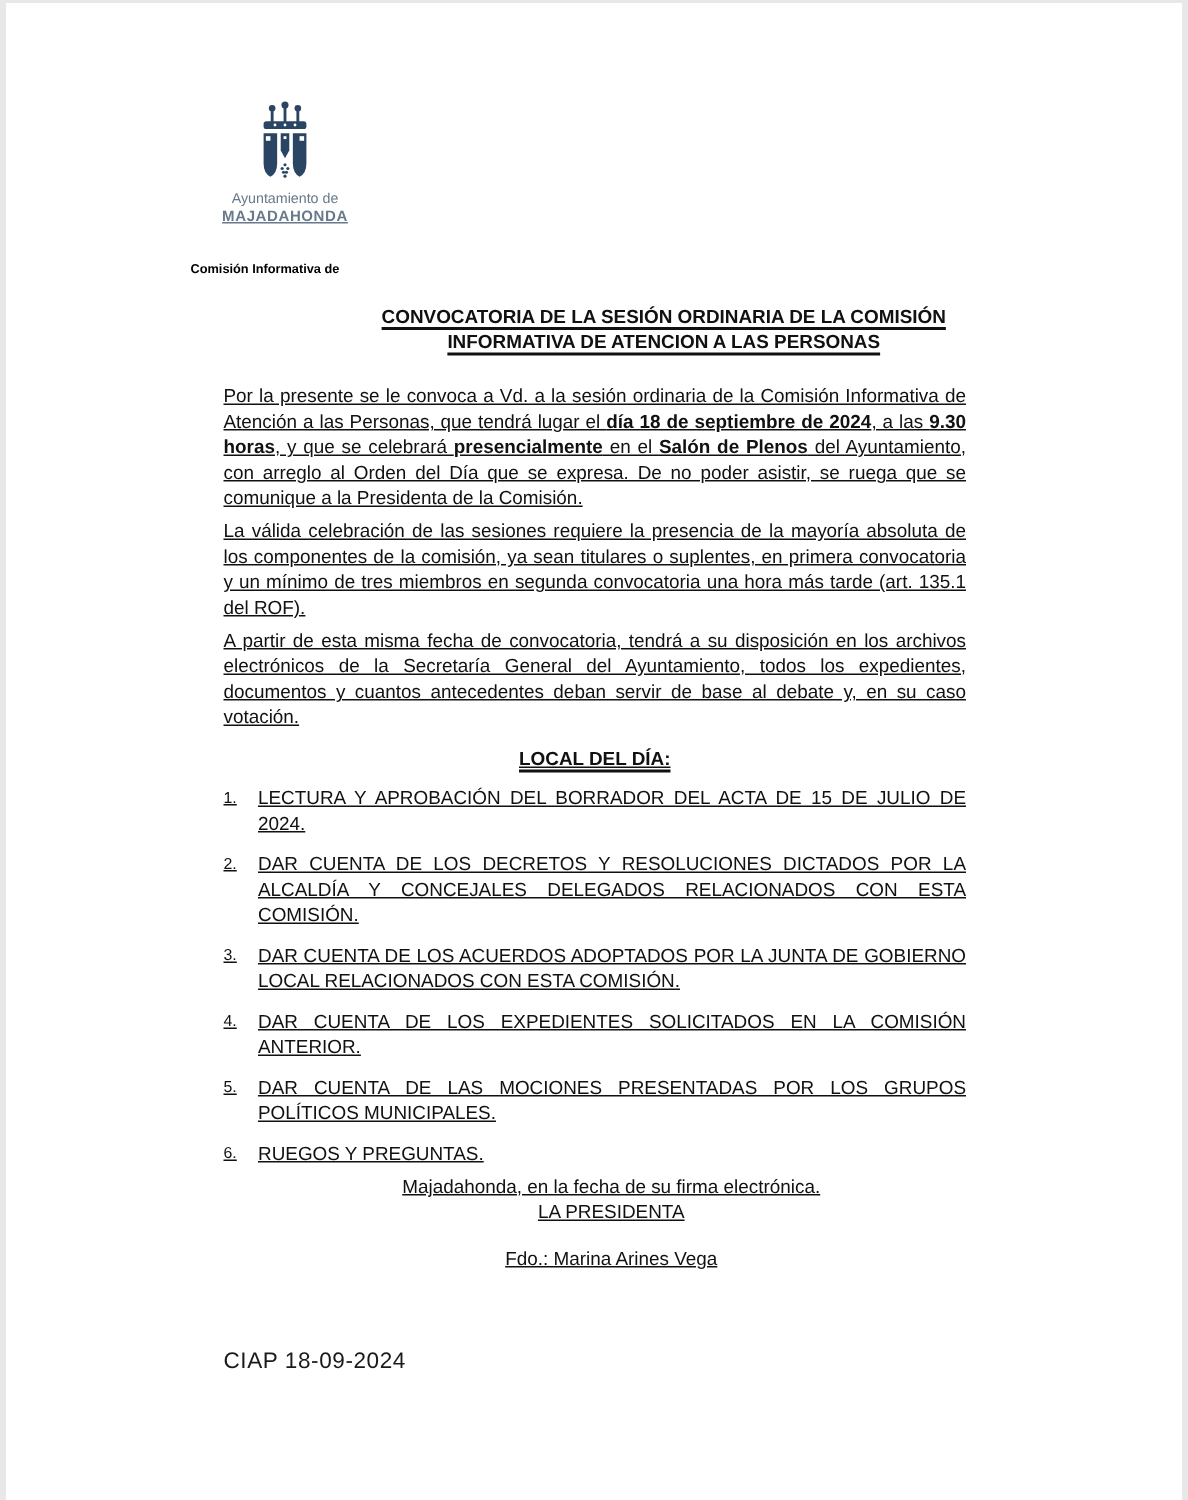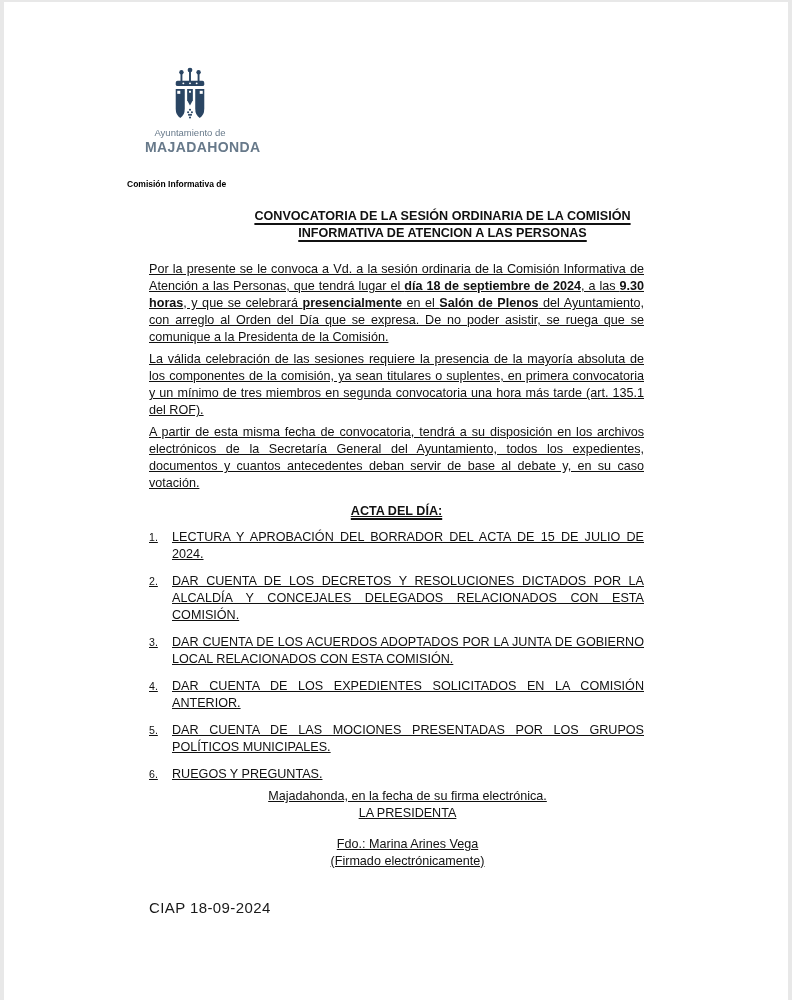--- a/index.html
+++ b/index.html
@@ -10,21 +10,21 @@
     margin:2px auto;
     background:#ffffff;
     font-family:"Liberation Sans", sans-serif;
     color:#111111;
     overflow:hidden;
   }
   
   .logo-block{margin:65px 0 0 141px;width:90px;text-align:center;}
   .crest{display:block;margin:0 auto;width:42px;height:59px;}
   .logo-line1{font-size:9.5px;color:#67798a;margin-top:1px;font-weight:500;}
-  .logo-line2{font-size:14px;color:#67798a;letter-spacing:0.4px;font-weight:600;margin-top:1px;}
+  .logo-line2{font-size:10px;color:#67798a;letter-spacing:0.4px;font-weight:600;margin-top:1px;text-decoration:underline;}
   .dept{margin:24px 0 0 123px;font-size:8.5px;font-weight:bold;line-height:11px;color:#000;}
   .dept-l2{padding-left:3px;}
   
   .title{
     margin:18px 0 0 229px;width:419px;
     text-align:center;font-weight:bold;font-size:12.6px;line-height:16.5px;
   }
   .title span{
     display:block;white-space:nowrap;
     text-decoration:underline;text-decoration-thickness:1.6px;text-underline-offset:2.5px;
@@ -101,21 +101,21 @@
 
   <div class="content">
 
     <p class="para"><span>Por la presente se le convoca a Vd. a la sesión ordinaria de la Comisión Informativa de Atención a las Personas, que tendrá lugar el </span><b>día 18 de septiembre de 2024</b><span>, a las </span><b>9.30 horas</b><span>, y que se celebrará </span><b>presencialmente</b><span> en el </span><b>Salón de Plenos</b><span> del Ayuntamiento, con arreglo al Orden del Día que se expresa. De no poder asistir, se ruega que se comunique a la Presidenta de la Comisión.</span></p>
 
     <p class="para">La válida celebración de las sesiones requiere la presencia de la mayoría absoluta de los componentes de la comisión, ya sean titulares o suplentes, en primera convocatoria y un mínimo de tres miembros en segunda convocatoria una hora más tarde (art. 135.1 del ROF).</p>
 
     <p class="para">A partir de esta misma fecha de convocatoria, tendrá a su disposición en los archivos electrónicos de la Secretaría General del Ayuntamiento, todos los expedientes, documentos y cuantos antecedentes deban servir de base al debate y, en su caso votación.</p>
 
 
-    <h2 class="orden-heading" style="font-size:12.6px;margin-top:12px;margin-bottom:11px;"><span>ACTA DEL DÍA:</span></h2>
+    <h2 class="orden-heading" style="font-size:12.6px;margin-top:12px;margin-bottom:11px;"><span>LOCAL DEL DÍA:</span></h2>
 
     <ol class="orden-list">
       <li class="orden-item">
         <span class="num">1.</span>
         <span class="itxt">LECTURA Y APROBACIÓN DEL BORRADOR DEL ACTA DE 15 DE JULIO DE 2024.</span>
       </li>
       <li class="orden-item">
         <span class="num">2.</span>
         <span class="itxt">DAR CUENTA DE LOS DECRETOS Y RESOLUCIONES DICTADOS POR LA ALCALDÍA Y CONCEJALES DELEGADOS RELACIONADOS CON ESTA COMISIÓN.</span>
       </li>
@@ -134,20 +134,19 @@
       <li class="orden-item" style="margin-bottom:5px;">
         <span class="num">6.</span>
         <span class="itxt">RUEGOS Y PREGUNTAS.</span>
       </li>
     </ol>
 
     <div class="sign-block">
       <div>Majadahonda, en la fecha de su firma electrónica.</div>
       <div>LA PRESIDENTA</div>
       <div class="sign-fdo">Fdo.: Marina Arines Vega</div>
-      <div>(Firmado electrónicamente)</div>
     </div>
 
   </div>
 
   <div class="ciap">CIAP 18-09-2024</div>
 
 </div>
 
 </body></html>

